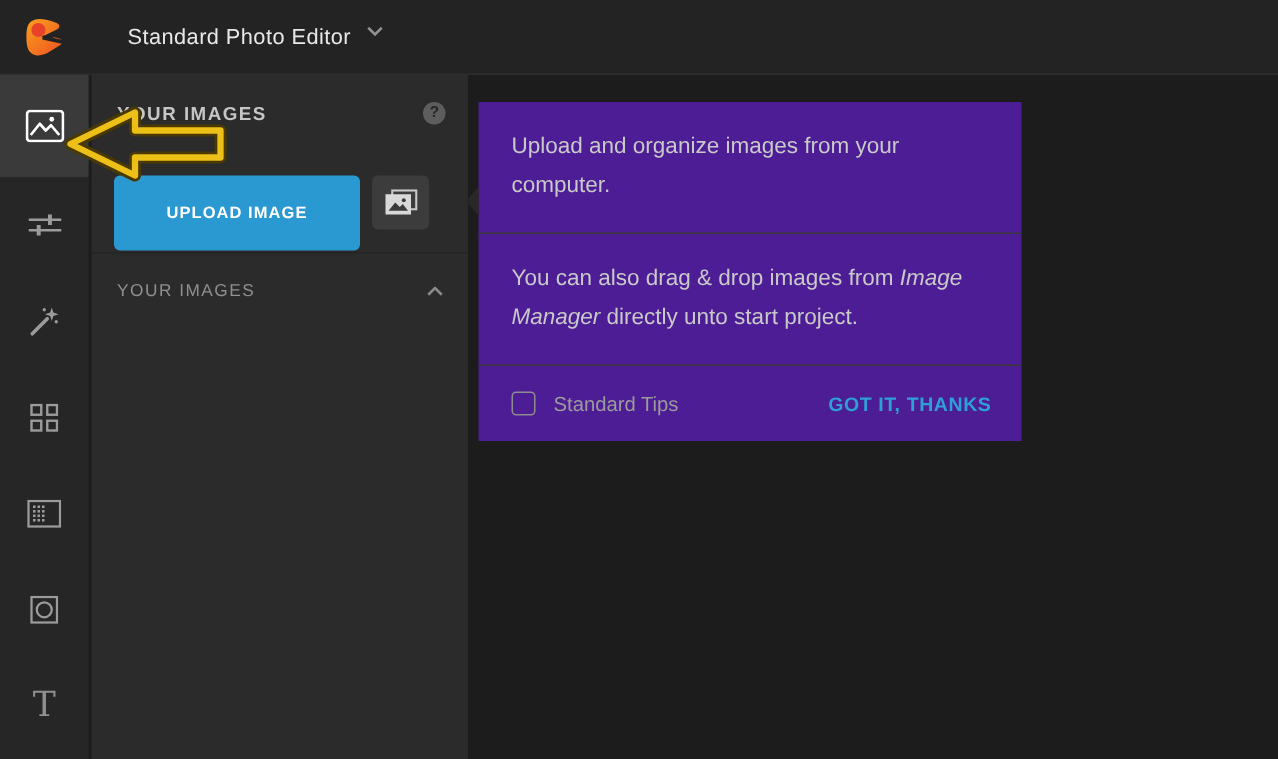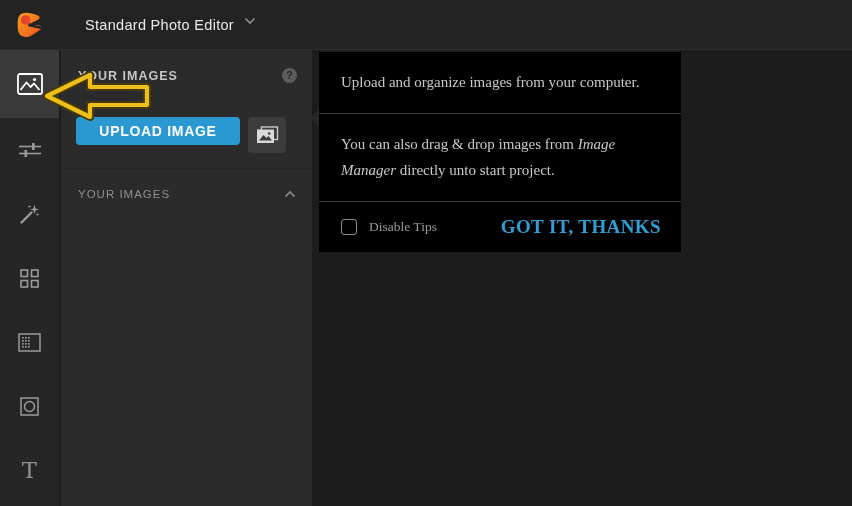--- a/index.html
+++ b/index.html
@@ -46,44 +46,43 @@
     padding:18px 15px 0 17px;
   }
   .panel-header-label { font-size:12.5px; font-weight:bold; color:#c6c6c6; letter-spacing:1px; }
   .help-btn {
     width:15px; height:15px; border-radius:50%; background:#5d5d5d;
     color:#262626; font-size:10.5px; font-weight:bold; text-align:center; line-height:15px;
     cursor:pointer;
   }
   .upload-row { position:absolute; left:15px; top:67px; display:flex; gap:8px; }
   .upload-btn {
-    width:164px; height:28px; background:#2b99d1; border:none; border-radius:4px;
+    width:164px; height:50px; background:#2b99d1; border:none; border-radius:4px;
     color:#ffffff; font-family:"Liberation Sans", sans-serif;
-    font-size:14px; font-weight:bold; letter-spacing:.7px; cursor:pointer;
+    font-size:11px; font-weight:bold; letter-spacing:.7px; cursor:pointer;
   }
   .manager-btn {
     width:38px; height:36px; background:#3c3c3c; border:none; border-radius:4px;
     display:flex; align-items:center; justify-content:center; cursor:pointer;
   }
   .panel-divider { position:absolute; left:0; top:118px; width:100%; height:1px; background:#242424; }
   .section-row {
     position:absolute; left:0; top:130px; width:100%; height:28px;
     display:flex; align-items:center; justify-content:space-between;
     padding:0 16px 0 17px; cursor:pointer;
   }
   .section-label { font-size:11.5px; color:#8f8f8f; letter-spacing:1px; }
 
   
   .canvas { position:absolute; left:312px; top:51px; width:540px; height:455px; background:#1c1c1c; z-index:1; }
 
   
   .tooltip {
-    position:absolute; left:319px; top:52px; width:362px; z-index:6;
-    background:#000000;
-    font-family:Liberation Serif, serif;
+    position:absolute; left:319px; top:68px; width:362px; z-index:6;
+    background:#4c1d95;
   }
   .tooltip-pointer {
     position:absolute; left:-8px; top:56px; width:0; height:0;
     border-top:10px solid transparent; border-bottom:10px solid transparent;
     border-right:8px solid #282828;
   }
   .tip-section { padding:17px 22px 18px 22px; }
   .tip-section + .tip-section { border-top:1px solid #383838; }
   .tip-p { font-size:15px; line-height:26px; color:#c9c9c9; }
   .tip-p + .tip-p { margin-top:20px; }
@@ -92,21 +91,21 @@
     border-top:1px solid #383838; height:51px;
     display:flex; align-items:center; justify-content:space-between;
     padding:0 20px 0 22px;
   }
   .disable-wrap { display:flex; align-items:center; gap:12px; }
   .checkbox {
     width:16px; height:16px; border:1.5px solid #8d8d8d; border-radius:3px;
     background:transparent; cursor:pointer;
   }
   .disable-label { font-size:13.5px; color:#9b9b9b; }
-  .got-it { font-size:19px; font-weight:bold; color:#2f9fd8; letter-spacing:.4px; cursor:pointer; }
+  .got-it { font-size:13px; font-weight:bold; color:#2f9fd8; letter-spacing:.4px; cursor:pointer; }
 
   
   .annotation-layer { position:absolute; left:0; top:0; width:852px; height:506px; z-index:10; pointer-events:none; }
 </style>
 </head>
 <body>
 
 <div class="topbar">
   <div class="logo-wrap">
     <svg width="32" height="32" viewBox="0 0 32 32">
@@ -235,21 +234,21 @@
     <p class="tip-p">Upload and organize images from your computer.</p>
   </div>
 
   <div class="tip-section">
     <p class="tip-p"><span>You can also drag &amp; drop images from </span><span class="tip-italic">Image Manager</span><span> directly unto start project.</span></p>
   </div>
 
   <div class="tooltip-footer">
     <div class="disable-wrap">
       <div class="checkbox"></div>
-      <span class="disable-label">Disable Tips</span>
+      <span class="disable-label">Standard Tips</span>
     </div>
     <span class="got-it">GOT IT, THANKS</span>
   </div>
 </div>
 
 <svg class="annotation-layer" viewBox="0 0 852 506">
   <polygon points="47,96 90,75 90,87 147,87 147,105 90,105 90,117" fill="none" stroke="#4a3a02" stroke-width="8" stroke-linejoin="round"></polygon>
   <polygon points="47,96 90,75 90,87 147,87 147,105 90,105 90,117" fill="none" stroke="#edc019" stroke-width="4.2" stroke-linejoin="round"></polygon>
 </svg>
 

